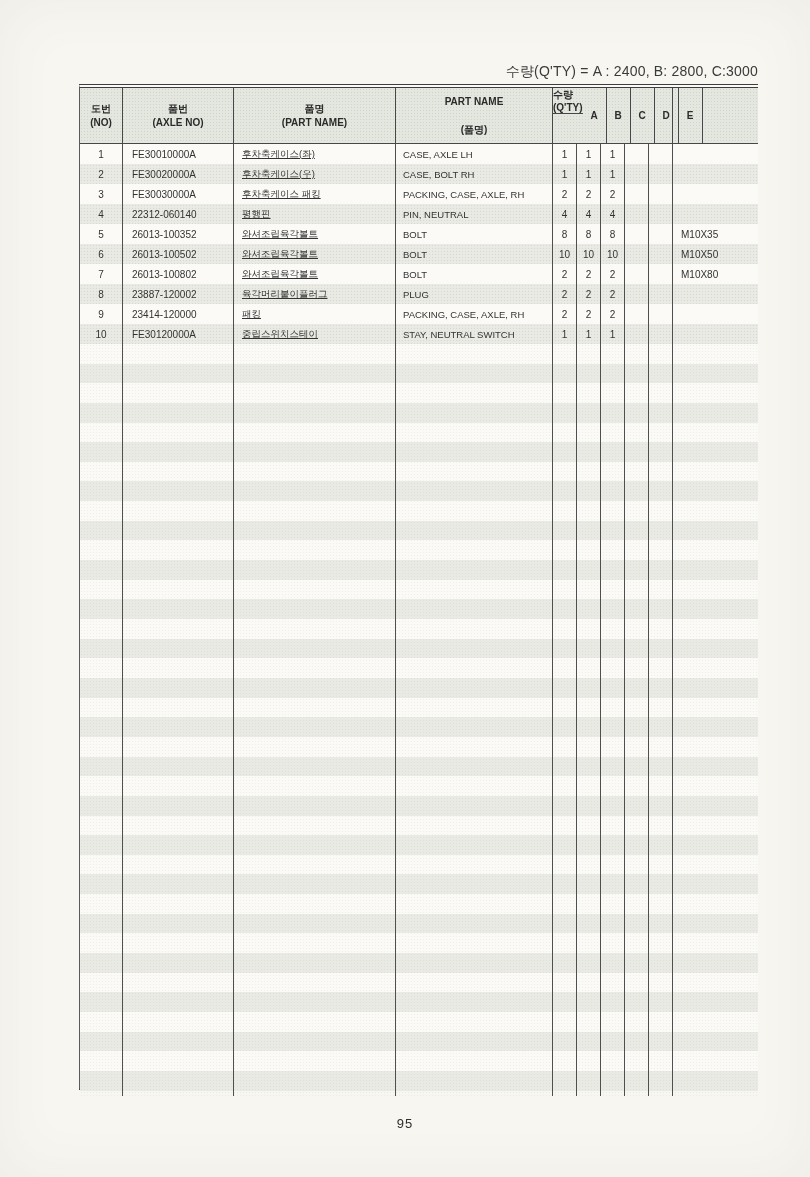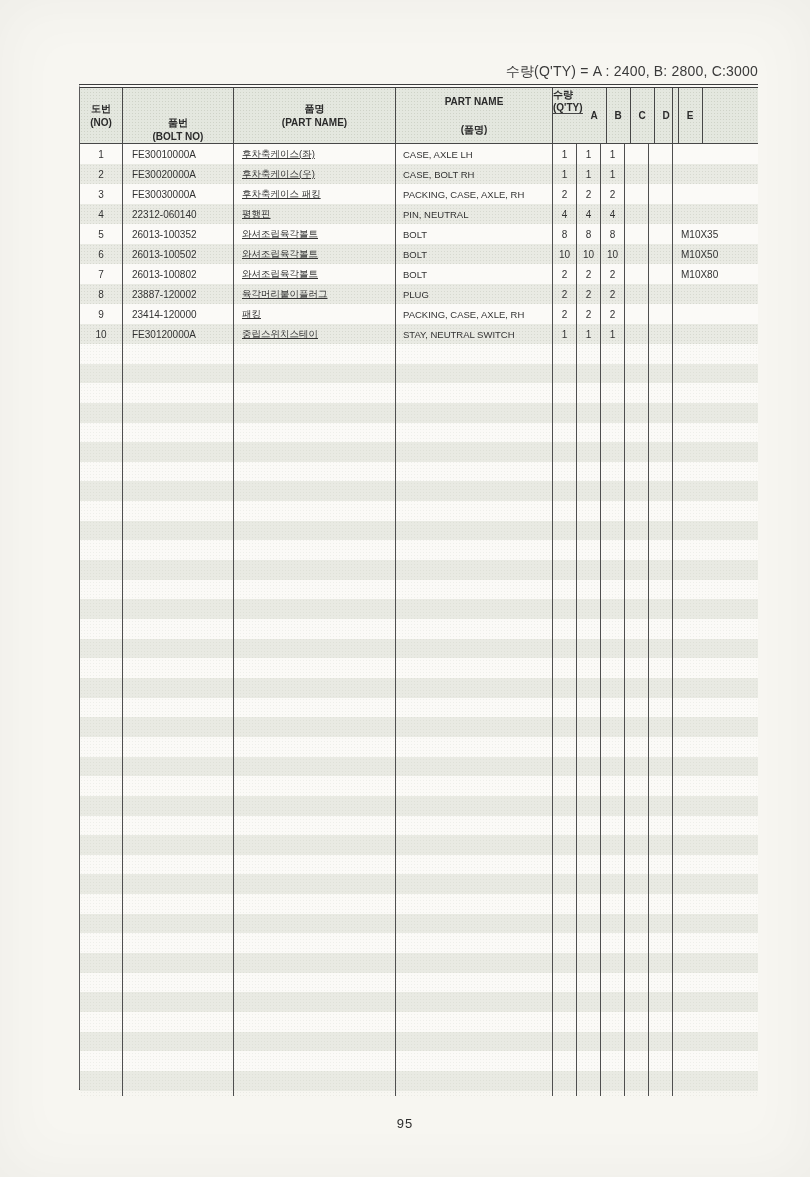--- a/index.html
+++ b/index.html
@@ -31,21 +31,21 @@
       #e4e7df;
     background-size:3px 3px,auto;
     font-weight:bold;font-size:10px;color:#2b2b2b;
   }
   .hcell{
     box-sizing:border-box;border-right:1px solid #474747;
     display:flex;flex-direction:column;justify-content:center;align-items:center;
     text-align:center;line-height:1.35;
   }
   .hcell.no{width:43px;}
-  .hcell.partno{width:111px;justify-content:flex-end;}
+  .hcell.partno{width:111px;}
   .hcell.kname{width:162px;}
   .hcell.ename{width:157px;gap:15px;}
   .qty-group{width:120px;box-sizing:border-box;border-right:1px solid #474747;display:flex;flex-direction:row;}
   .qty-top{height:26px;box-sizing:border-box;border-bottom:1px solid #474747;display:flex;align-items:center;justify-content:center;font-weight:bold;}
   .qty-sub{flex:1;display:flex;}
   .qty-sub .hsub{
     width:24px;box-sizing:border-box;border-right:1px solid #474747;
     display:flex;align-items:center;justify-content:center;font-weight:bold;
   }
   .qty-sub .hsub:last-child{border-right:1px solid #474747;}
@@ -92,21 +92,21 @@
 <div class="qty-legend">수량(Q'TY) = A : 2400, B: 2800, C:3000</div>
 
 <div class="parts-table">
   <div class="thead">
     <div class="hcell no">
       <span>도번</span>
       <span>(NO)</span>
     </div>
     <div class="hcell partno">
       <span>품번</span>
-      <span>(BOLT NO)</span>
+      <span>(AXLE NO)</span>
     </div>
     <div class="hcell kname">
       <span>품명</span>
       <span>(PART NAME)</span>
     </div>
     <div class="hcell ename">
       <span>PART NAME</span>
       <span>(품명)</span>
     </div>
     <div class="qty-group">

